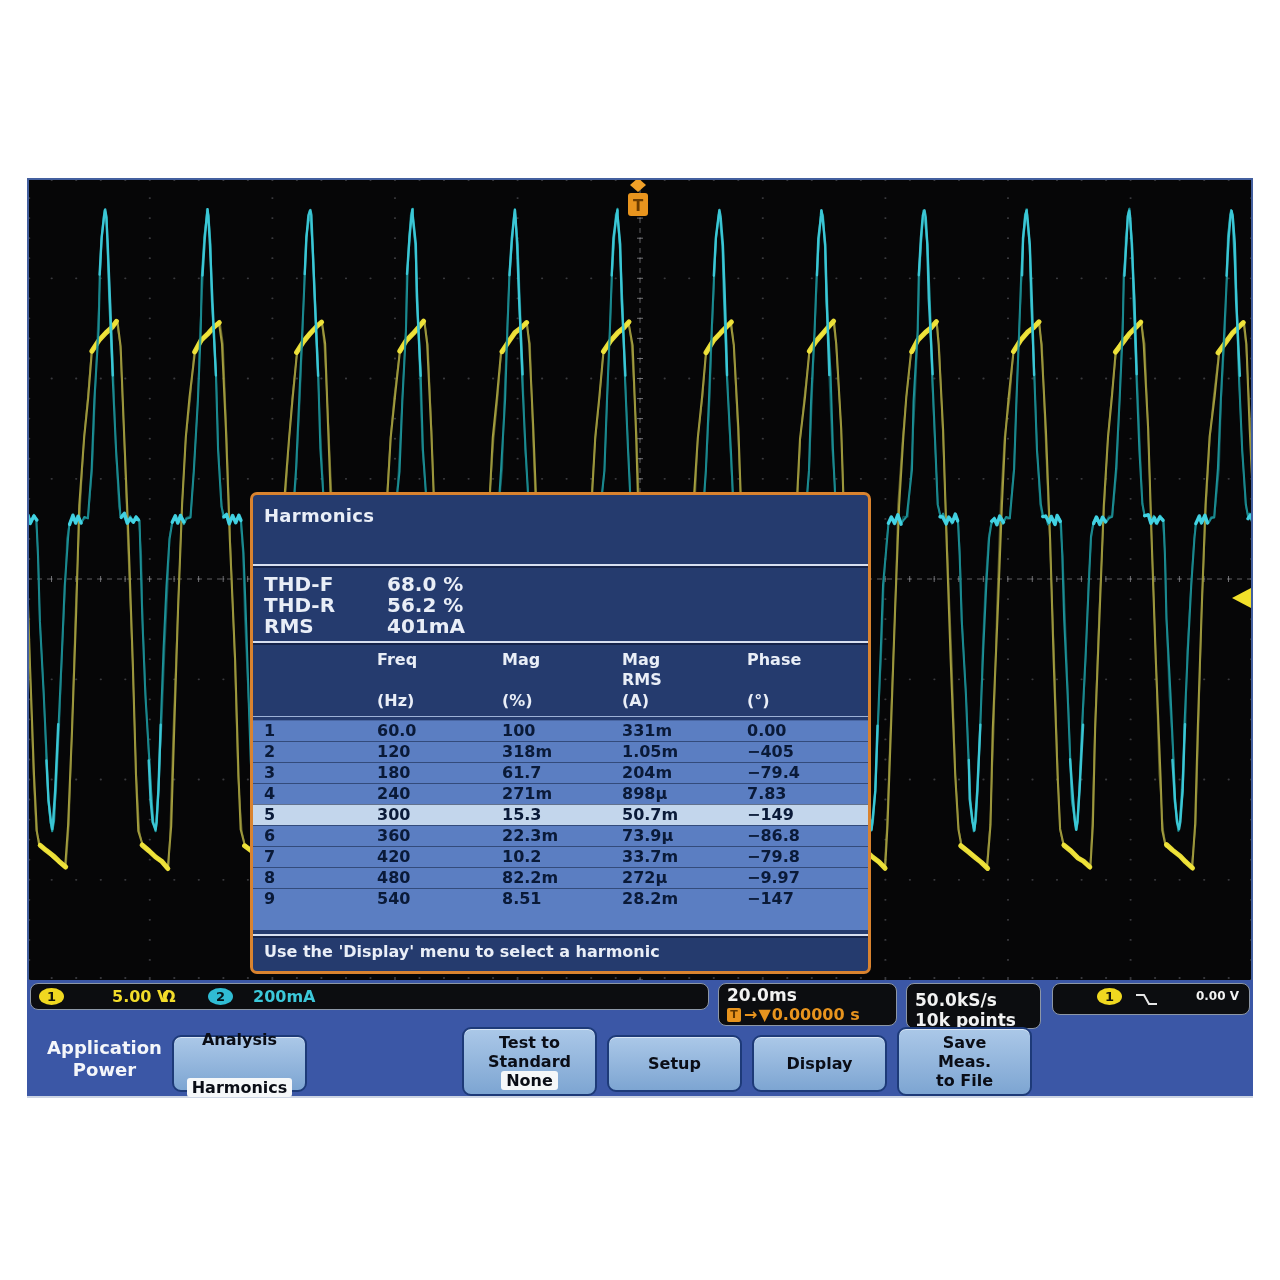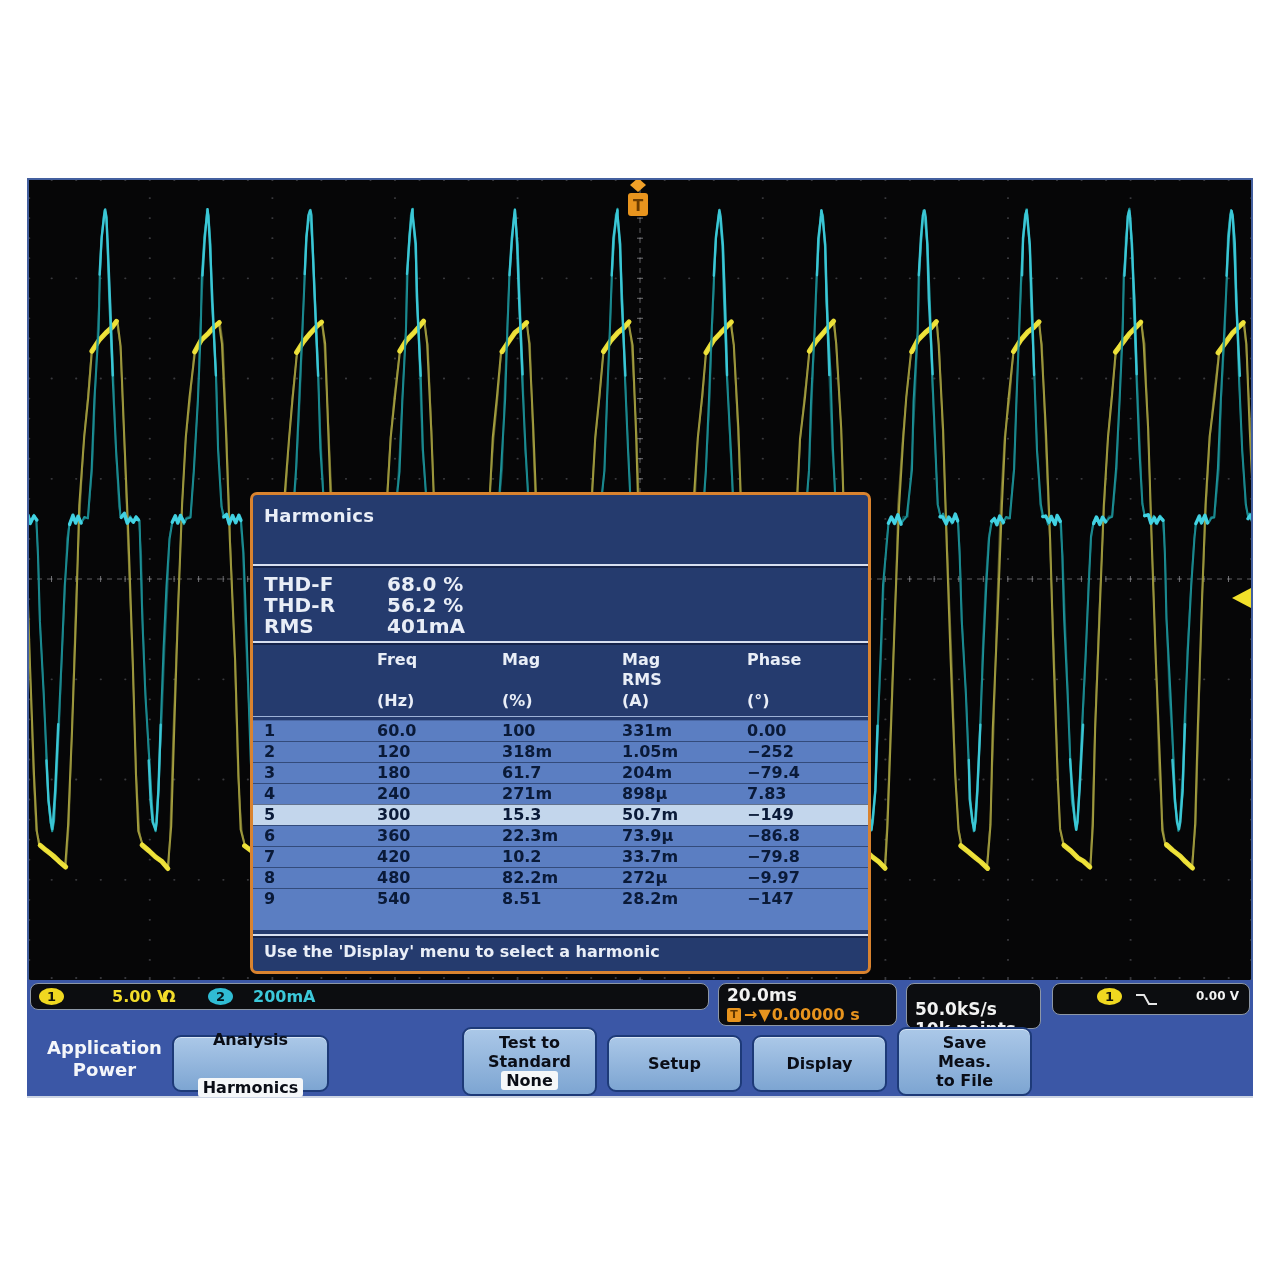--- a/index.html
+++ b/index.html
@@ -59,21 +59,21 @@
   .badge.c{background:#30bcd4;color:#041418;}
   .ro-text{position:absolute;top:3px;font-size:16px;font-weight:bold;}
   .yellowtx{color:#f2dc2a;} .cyantx{color:#3cc8da;}
   .tb-box{left:691px;top:3px;width:179px;height:43px;padding:1px 8px;}
   .tb-line1{font-size:17px;line-height:20px;color:#f2f2f2;}
   .tb-line2{font-size:16px;line-height:19px;color:#e8941e;display:flex;align-items:center;gap:1px;}
   .t-icon{
     display:inline-block;width:14px;height:14px;background:#e8941e;border-radius:2px;
     color:#5f3700;font-size:11px;line-height:14px;text-align:center;font-weight:bold;margin-right:2px;
   }
-  .acq-box{left:879px;top:3px;width:135px;height:46px;padding:15px 8px;}
+  .acq-box{left:879px;top:3px;width:135px;height:46px;padding:6px 8px;}
   .acq-box div{font-size:17px;line-height:20px;color:#f2f2f2;}
   .trg-box{left:1025px;top:3px;width:198px;height:32px;}
   .trg-level{position:absolute;right:10px;top:5px;font-size:12px;color:#f2f2f2;}
   .slope{position:absolute;left:82px;top:8px;}
   
   .menu-title{
     position:absolute;left:5px;top:57px;width:145px;color:#f4f6fa;font-weight:bold;
     font-size:18px;line-height:22px;text-align:center;
   }
   .skey{
@@ -237,21 +237,21 @@
               <span class="c-f">60.0</span>
               <span class="c-m">100</span>
               <span class="c-r">331m</span>
               <span class="c-p">0.00</span>
             </div>
           <div class="trow">
               <span class="c-n">2</span>
               <span class="c-f">120</span>
               <span class="c-m">318m</span>
               <span class="c-r">1.05m</span>
-              <span class="c-p">−252</span>
+              <span class="c-p">−405</span>
             </div>
           <div class="trow">
               <span class="c-n">3</span>
               <span class="c-f">180</span>
               <span class="c-m">61.7</span>
               <span class="c-r">204m</span>
               <span class="c-p">−79.4</span>
             </div>
           <div class="trow">
               <span class="c-n">4</span>
@@ -334,21 +334,21 @@
         <polyline points="1,3 9,3 14,12 22,12" fill="none" stroke="#e6e6e6" stroke-width="2"></polyline>
       </svg>
       <span class="trg-level">0.00 V</span>
     </div>
 
     <div class="menu-title">
       <div>Application</div>
       <div>Power</div>
     </div>
 
-    <div class="skey b-std" style="left:145px;width:157px;gap:29px;">
+    <div class="skey b-std" style="left:145px;width:135px;gap:29px;">
       <div>Analysis</div>
       <div class="hl">Harmonics</div>
     </div>
     <div class="skey b-tall" style="left:435px;width:135px;">
       <div>Test to</div>
       <div>Standard</div>
       <div class="hl">None</div>
     </div>
     <div class="skey b-std" style="left:580px;width:135px;">
       <div>Setup</div>

